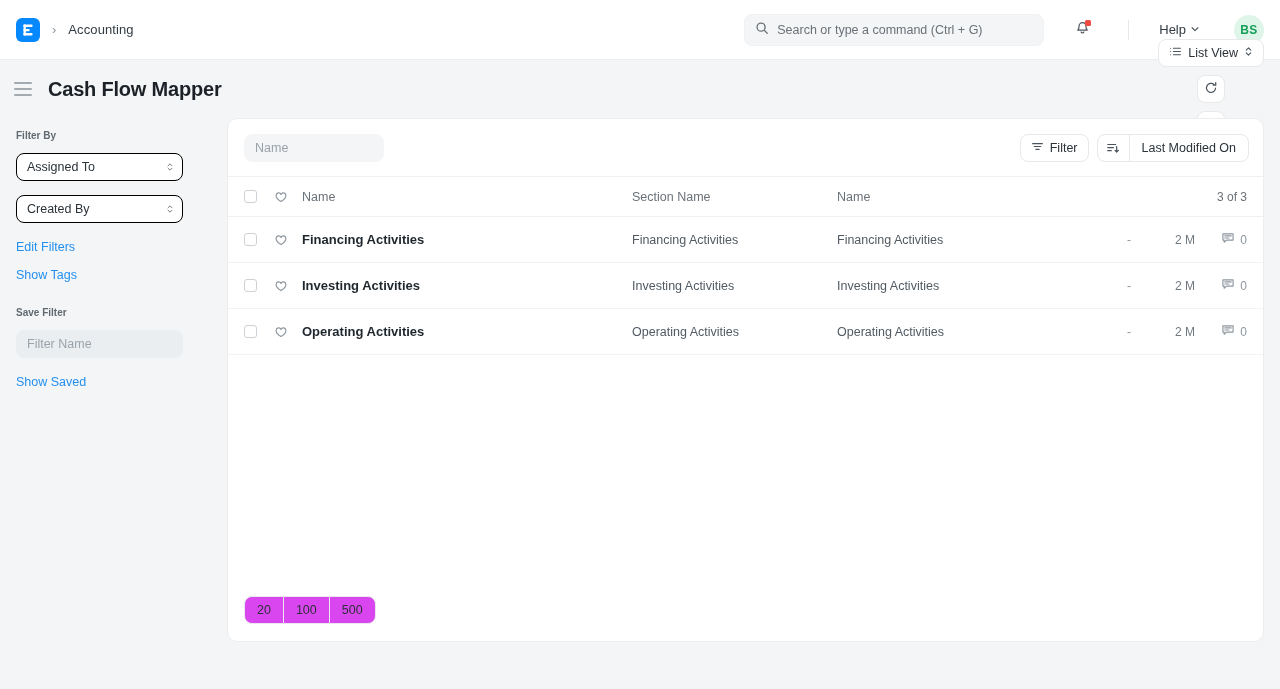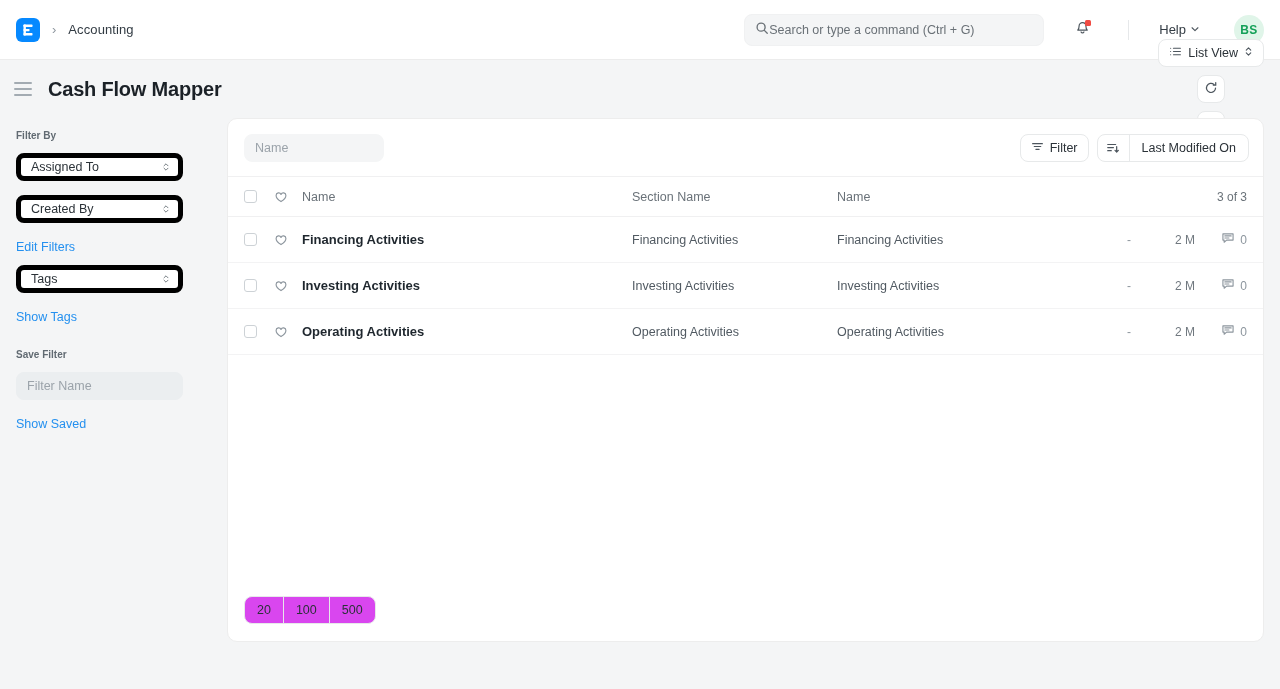--- a/index.html
+++ b/index.html
@@ -31,21 +31,21 @@
     font-size: 13px; color: #323b43; letter-spacing: .1px;
   }
   .nav-spacer { flex: 1; }
 
   .search-box {
     width: 300px; height: 32px;
     background: #f4f5f6;
     border: 1px solid #f0f1f2;
     border-radius: 8px;
     display: flex; align-items: center;
-    padding: 0 10px;
+    gap: 8px; padding: 0 10px;
     margin-right: 22px;
   }
   .search-box input {
     border: none; outline: none; background: transparent;
     font-family: "Liberation Sans", sans-serif;
     font-size: 12.5px; color: #41464b; width: 100%;
   }
   .search-box input::placeholder { color: #6a7177; }
 
   .nav-icons { display: flex; align-items: center; gap: 16px; }
@@ -106,21 +106,21 @@
 
   
   .body-wrap { display: flex; height: 571px; }
   .sidebar { width: 227px; padding: 12px 16px 0 16px; }
   .sb-label {
     font-size: 10px; color: #616a72; margin-bottom: 12px; font-weight: 600;
   }
   .sb-select {
     position: relative;
     height: 28px; width: 167px;
-    background: #ffffff; border: 5px solid #000000; border-radius: 8px;
+    background: #ffffff; border: 1px solid #000000; border-radius: 8px;
     display: flex; align-items: center; padding: 0 22px 0 10px;
     font-size: 12.5px; color: #2b3238; cursor: pointer; margin-bottom: 14px;
   }
   .sb-select .chev {
     position: absolute; right: 8px; top: 50%; transform: translateY(-50%);
     display: flex; flex-direction: column; gap: 2px; align-items: center;
   }
   .link {
     font-size: 12.5px; color: #2490ef; cursor: pointer; display: inline-block;
   }
@@ -352,29 +352,20 @@
         <svg width="8" height="12" viewBox="0 0 10 14" fill="none" stroke="#72797f" stroke-width="1.2" stroke-linecap="round" stroke-linejoin="round">
           <path d="M2.5 5.5 5 3l2.5 2.5"></path>
             <path d="M2.5 8.5 5 11l2.5-2.5"></path>
         </svg>
       </span>
     </div>
 
     <div class="link">Edit Filters</div>
     <div class="sb-gap-a"></div>
 
-    <div class="sb-select">
-      <span>Tags</span>
-      <span class="chev">
-        <svg width="8" height="12" viewBox="0 0 10 14" fill="none" stroke="#72797f" stroke-width="1.2" stroke-linecap="round" stroke-linejoin="round">
-          <path d="M2.5 5.5 5 3l2.5 2.5"></path>
-            <path d="M2.5 8.5 5 11l2.5-2.5"></path>
-        </svg>
-      </span>
-    </div>
 
     <div class="link">Show Tags</div>
     <div class="sb-gap-b"></div>
 
     <div class="sb-label">Save Filter</div>
     <input class="sb-input" type="text" placeholder="Filter Name" style="">
     <div style="height:14px"></div>
     <div class="link">Show Saved</div>
   </div>
 

